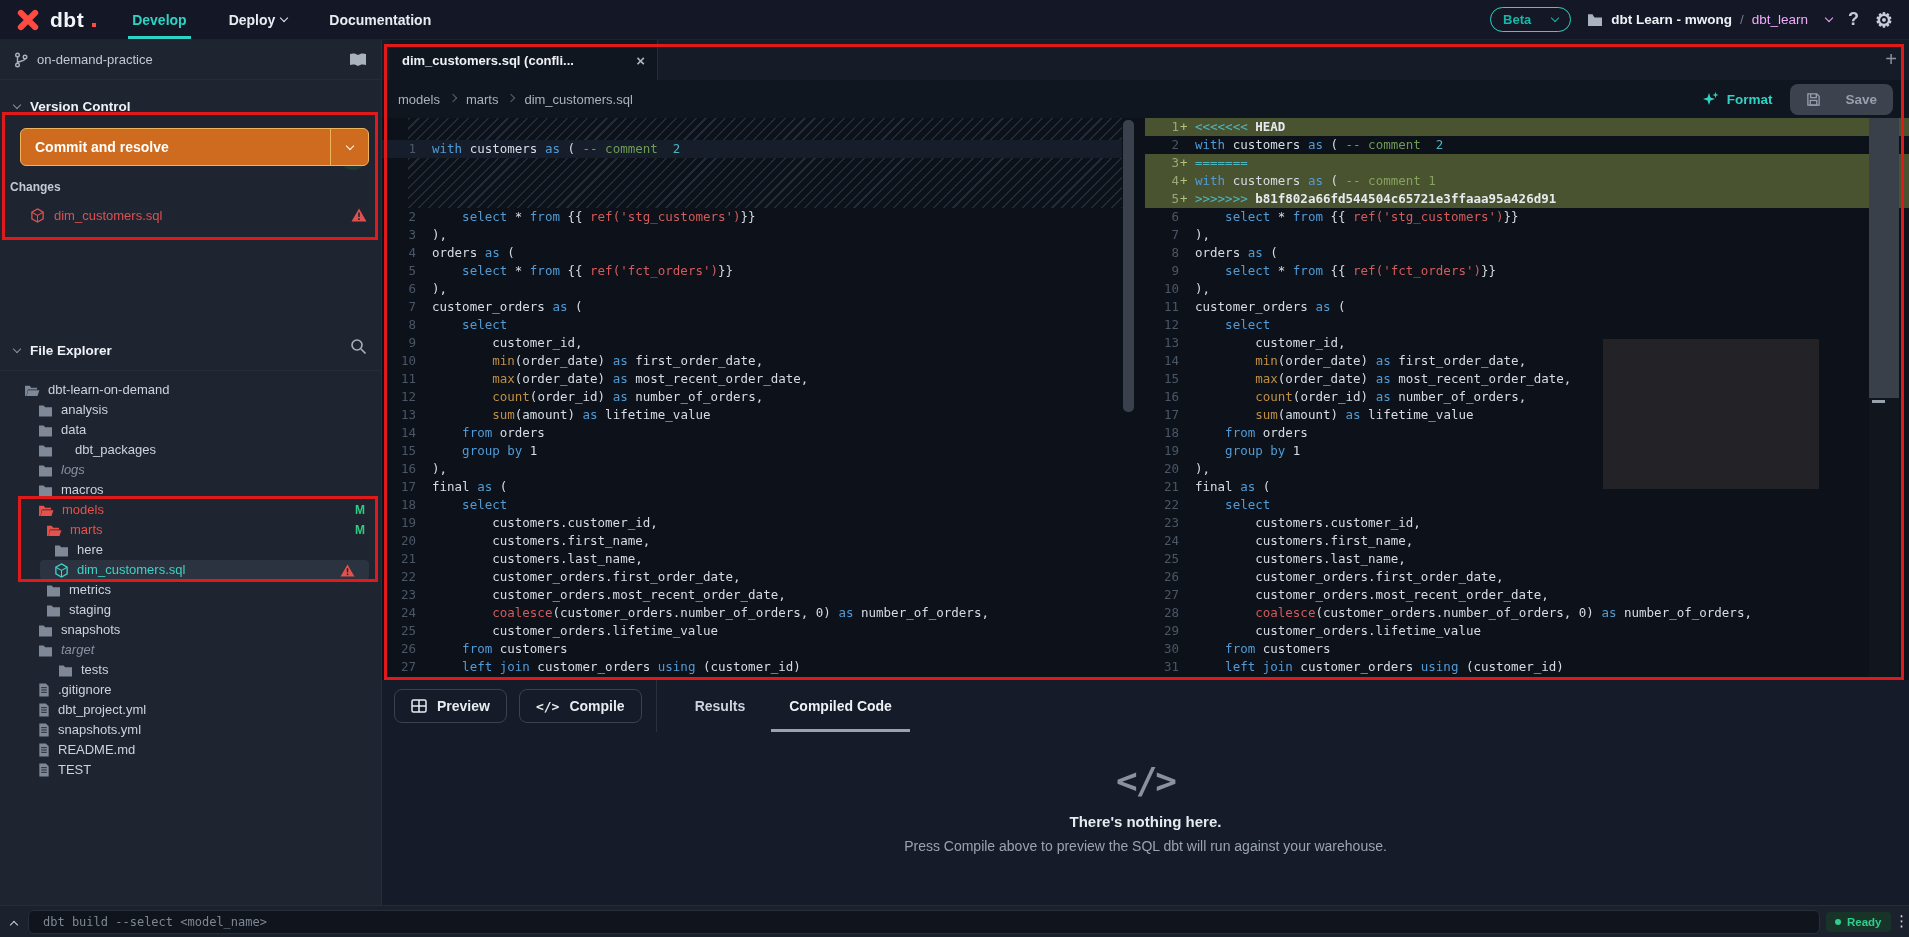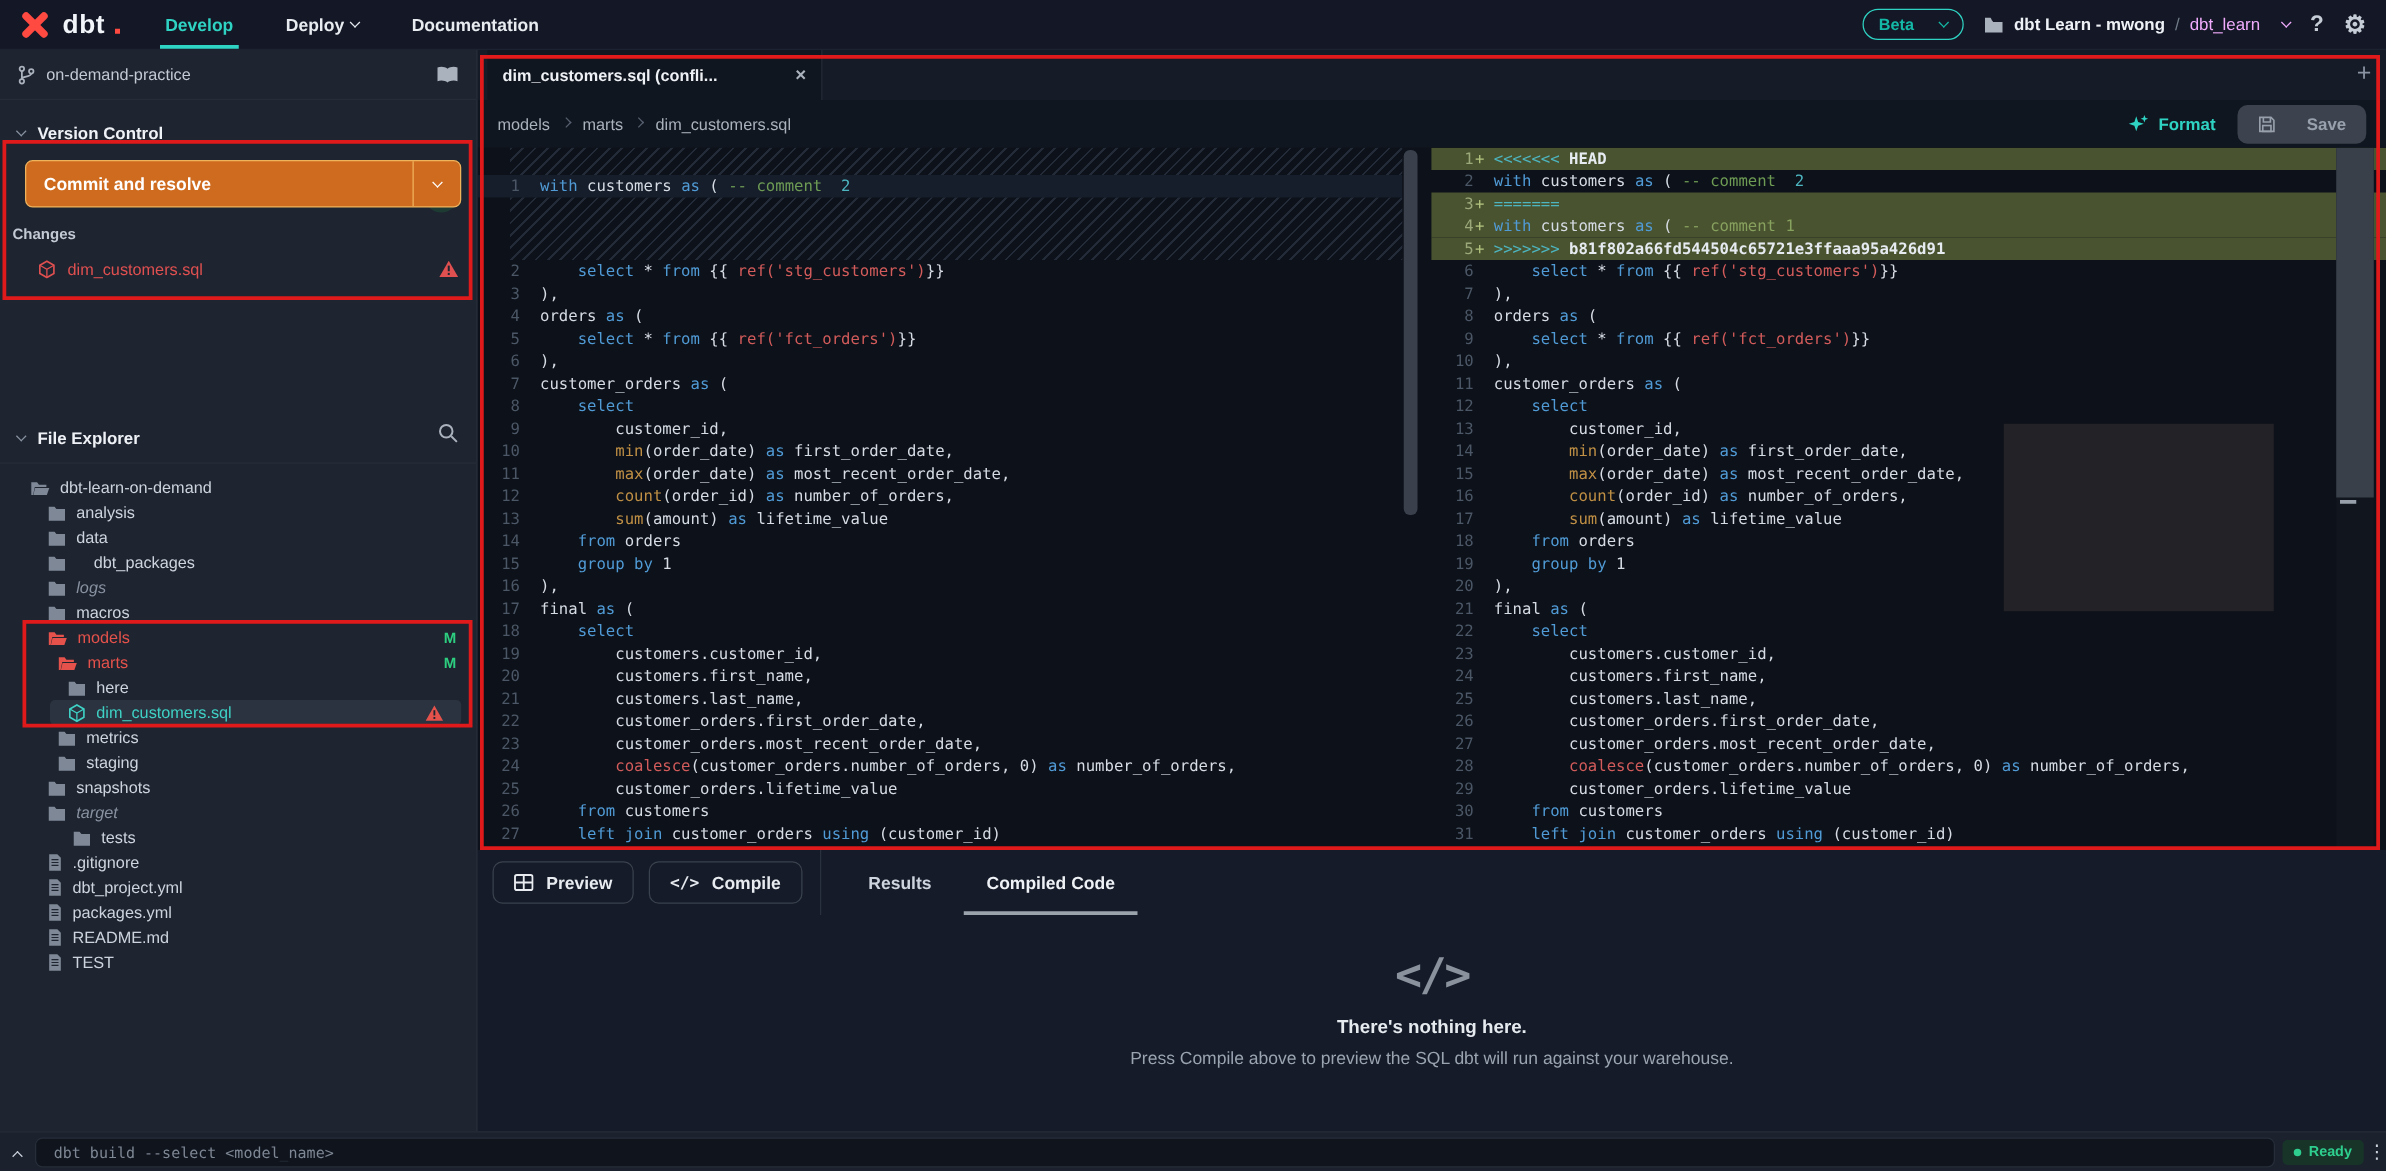--- a/index.html
+++ b/index.html
@@ -420,21 +420,21 @@
           </span>
           <span>dbt_project.yml</span>
         </div>
         <div class="trow" style="padding-left: 38px;">
           <span class="ticon">
             <svg width="12" height="14" viewBox="0 0 12 15">
               <path d="M1 0.5 h7 l3 3 V14.5 H1 Z" fill="currentColor"></path>
               <path d="M3 5 h6 M3 7.5 h6 M3 10 h6" stroke="#1e2430" stroke-width="1"></path>
             </svg>
           </span>
-          <span>packages.yml</span>
+          <span>snapshots.yml</span>
         </div>
         <div class="trow" style="padding-left: 38px;">
           <span class="ticon">
             <svg width="12" height="14" viewBox="0 0 12 15">
               <path d="M1 0.5 h7 l3 3 V14.5 H1 Z" fill="currentColor"></path>
               <path d="M3 5 h6 M3 7.5 h6 M3 10 h6" stroke="#1e2430" stroke-width="1"></path>
             </svg>
           </span>
           <span>README.md</span>
         </div>

